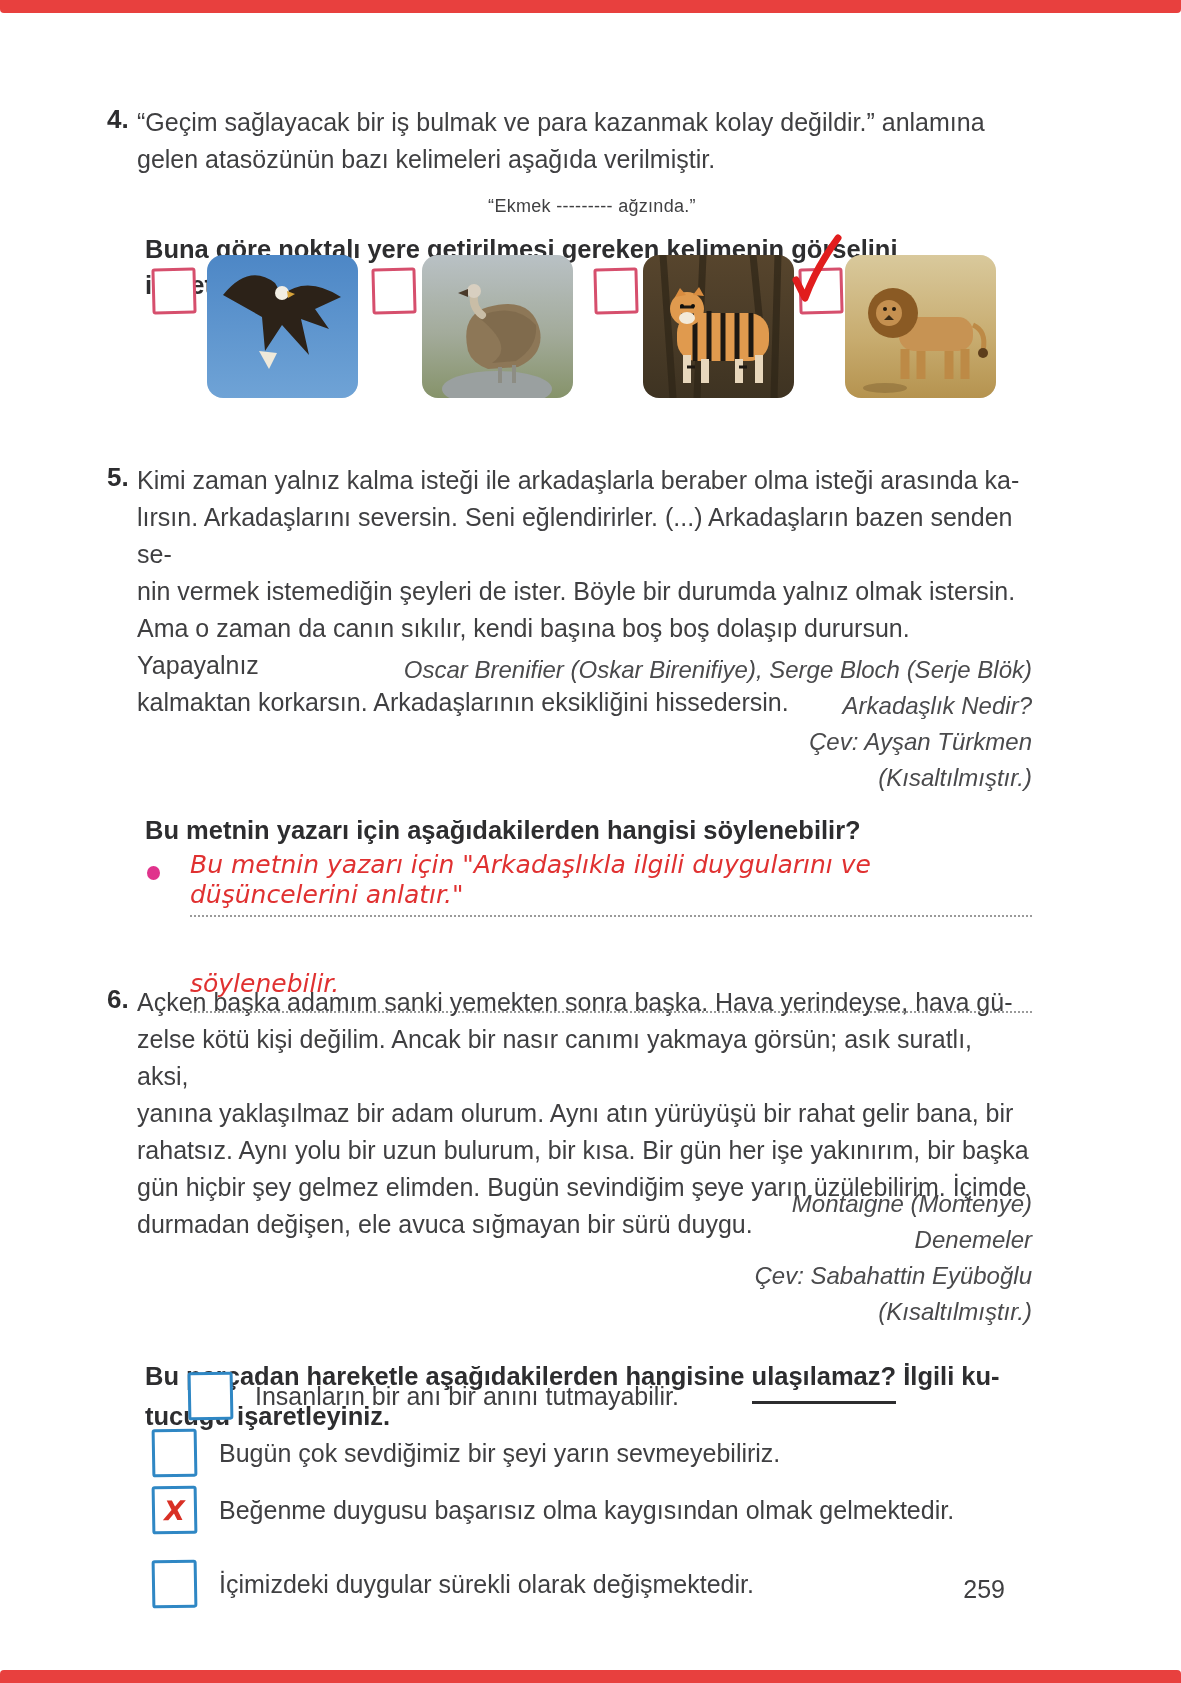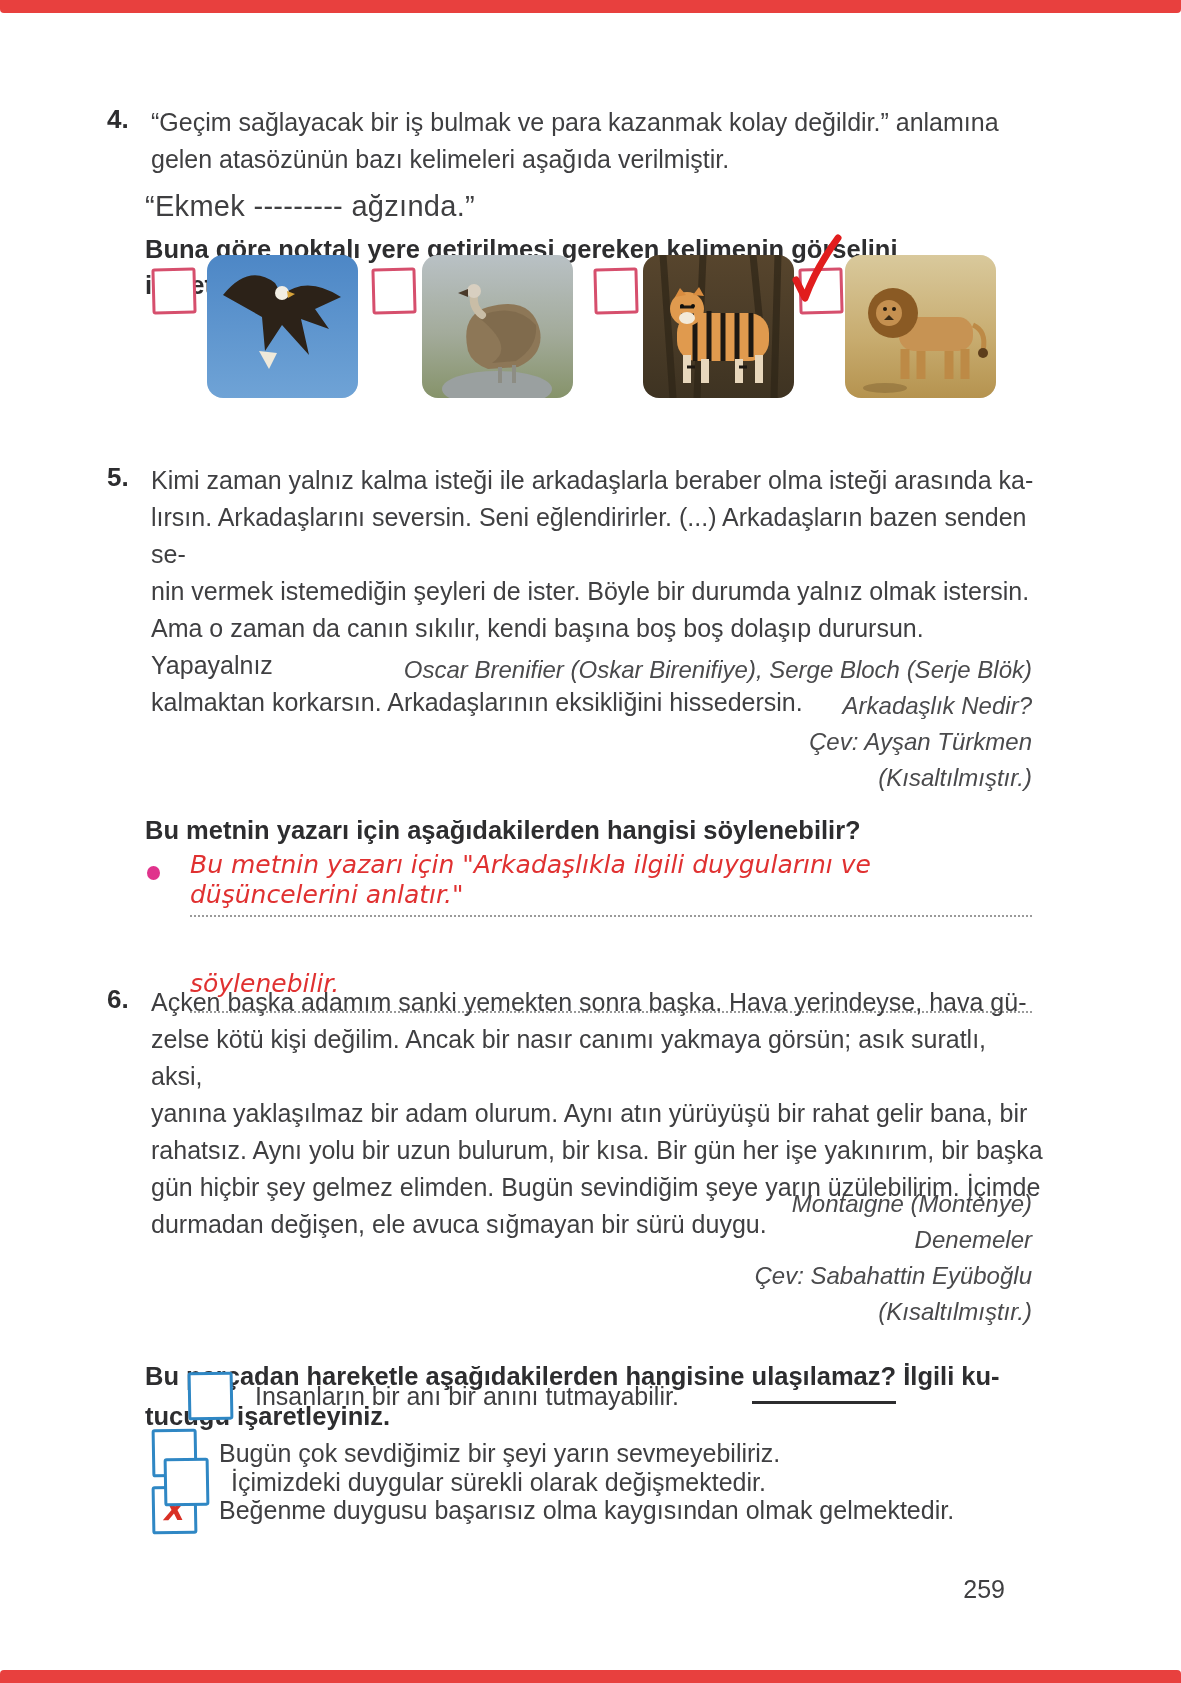--- a/index.html
+++ b/index.html
@@ -6,22 +6,22 @@
   .page {
     position:relative; width:1181px; height:1683px; background:#ffffff;
     font-family:"Liberation Sans", sans-serif; color:#3f3f41; overflow:hidden;
   }
   .redbar { position:absolute; left:0; width:1181px; height:13px; background:#e8403e; }
   .redbar.top { top:0; border-radius:0 0 4px 4px; }
   .redbar.bottom { top:1670px; border-radius:4px 4px 0 0; }
 
   .question { position:absolute; left:107px; width:932px; }
   .qnum { position:absolute; left:0; top:0; font-weight:700; font-size:26px; color:#2d2d2f; }
-  .qtext { margin-left:44px; width:892px; white-space:pre-line; font-size:25px; line-height:37px; }
-  .fill-line { margin:10px 0 0 38px; font-size:29px; line-height:37px; letter-spacing:.3px; }
+  .qtext { margin-left:30px; width:892px; white-space:pre-line; font-size:25px; line-height:37px; }
+  .fill-line { margin:10px 0 0 38px; font-size:18px; line-height:37px; letter-spacing:.3px;text-align:center; }
   .bold-line { margin:6px 0 0 38px; font-size:25.5px; line-height:36px; font-weight:700; color:#2d2d2f; white-space:pre-line; }
 
   
   .pickrow { position:absolute; top:240px; left:0; width:1181px; height:170px; }
   .pinkbox {
     position:absolute; top:28px; width:38px; height:40px;
     border:3.5px solid #d64f6d; border-radius:3px; background:#fff; transform:rotate(-1.5deg);
   }
   .photo { position:absolute; top:15px; width:151px; height:143px; border-radius:16px; overflow:hidden; box-shadow:0 0 0 1px rgba(0,0,0,.08) inset; }
   .photo svg { display:block; width:100%; height:100%; }
@@ -215,21 +215,21 @@
         <span class="xmark"></span>
       </span>
     <span class="option-label">Bugün çok sevdiğimiz bir şeyi yarın sevmeyebiliriz.</span>
   </div>
   <div class="option" style="top:1486px;">
     <span class="bluebox">
         <span class="xmark">X</span>
       </span>
     <span class="option-label">Beğenme duygusu başarısız olma kaygısından olmak gelmektedir.</span>
   </div>
-  <div class="option" style="top:1458px;margin-left:12px;">
+  <div class="option" style="top:1560px;">
     <span class="bluebox">
         <span class="xmark"></span>
       </span>
     <span class="option-label">İçimizdeki duygular sürekli olarak değişmektedir.</span>
   </div>
 
   <div class="page-number">259</div>
 </div>
 
 </body></html>

